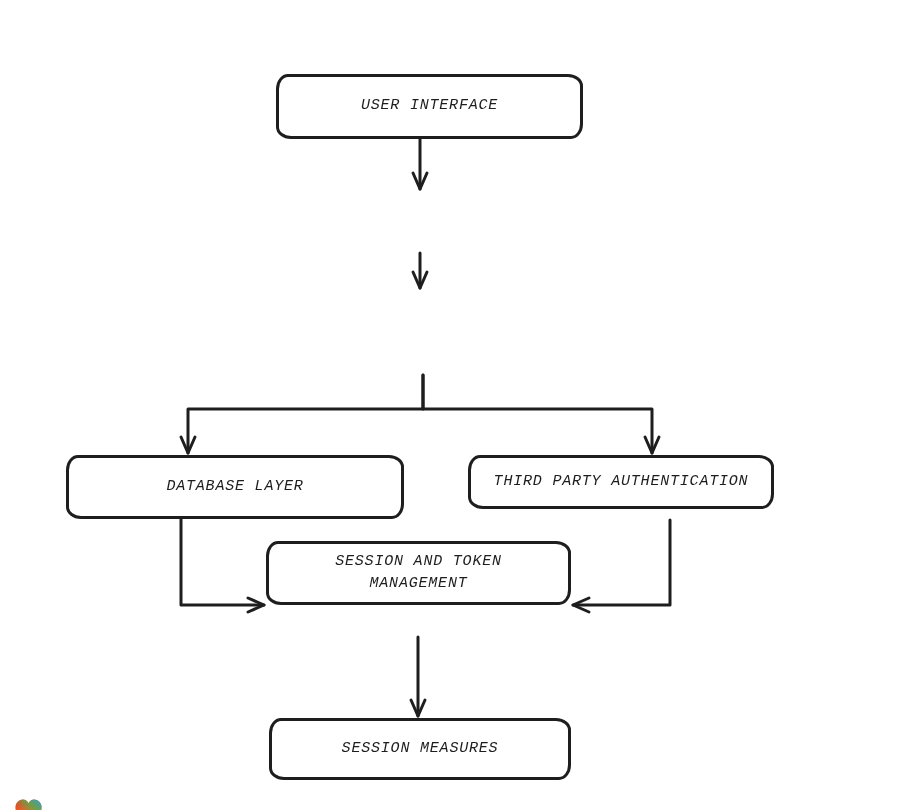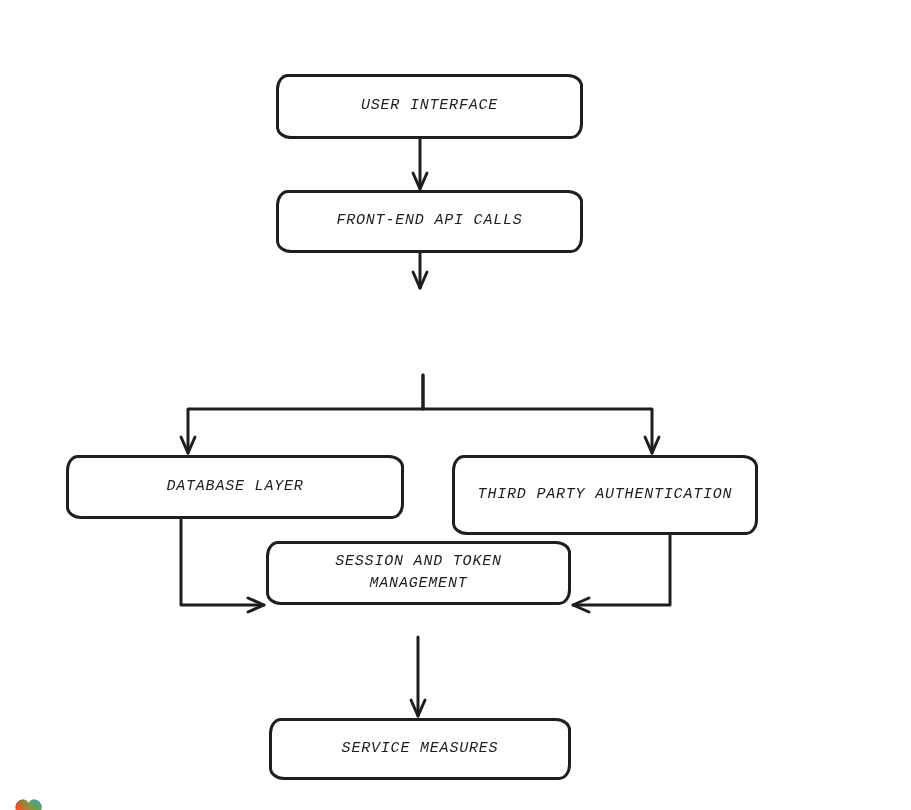--- a/index.html
+++ b/index.html
@@ -99,40 +99,37 @@
     <g>
       <path d="M418 605 L418 684"></path>
       <path d="M411 668 L418 684 L425 668"></path>
     </g>
   </svg>
 
   <div class="node" style="left:276px; top:42px; width:307px; height:65px">
     <span class="node-label">USER INTERFACE</span>
   </div>
 
-  <div class="node" style="left:276px; top:158px; width:307px; height:63px">
-    <span class="node-label">FRONT-END API CALLS</span>
-  </div>
 
 
   <div class="node" style="left:66px; top:423px; width:338px; height:64px">
     <span class="node-label">DATABASE LAYER</span>
   </div>
 
-  <div class="node" style="left:452px; top:423px; width:306px; height:80px">
+  <div class="node" style="left:468px; top:423px; width:306px; height:54px">
     <span class="node-label">THIRD PARTY AUTHENTICATION</span>
   </div>
 
   <div class="node" style="left:266px; top:509px; width:305px; height:64px">
     <span class="node-label">SESSION AND TOKEN
 MANAGEMENT</span>
   </div>
 
   <div class="node" style="left:269px; top:686px; width:302px; height:62px">
-    <span class="node-label">SERVICE MEASURES</span>
+    <span class="node-label">SESSION MEASURES</span>
   </div>
 
   <svg class="logo" viewBox="0 0 36 36" xmlns="http://www.w3.org/2000/svg">
     <defs>
       <linearGradient id="heart-grad-a" x1="0%" y1="0%" x2="55%" y2="100%">
         <stop offset="0%" stop-color="#e23a2e"></stop>
         <stop offset="100%" stop-color="#f7941d"></stop>
       </linearGradient>
       <linearGradient id="heart-grad-b" x1="100%" y1="0%" x2="30%" y2="80%">
         <stop offset="0%" stop-color="#2e9fe0"></stop>

